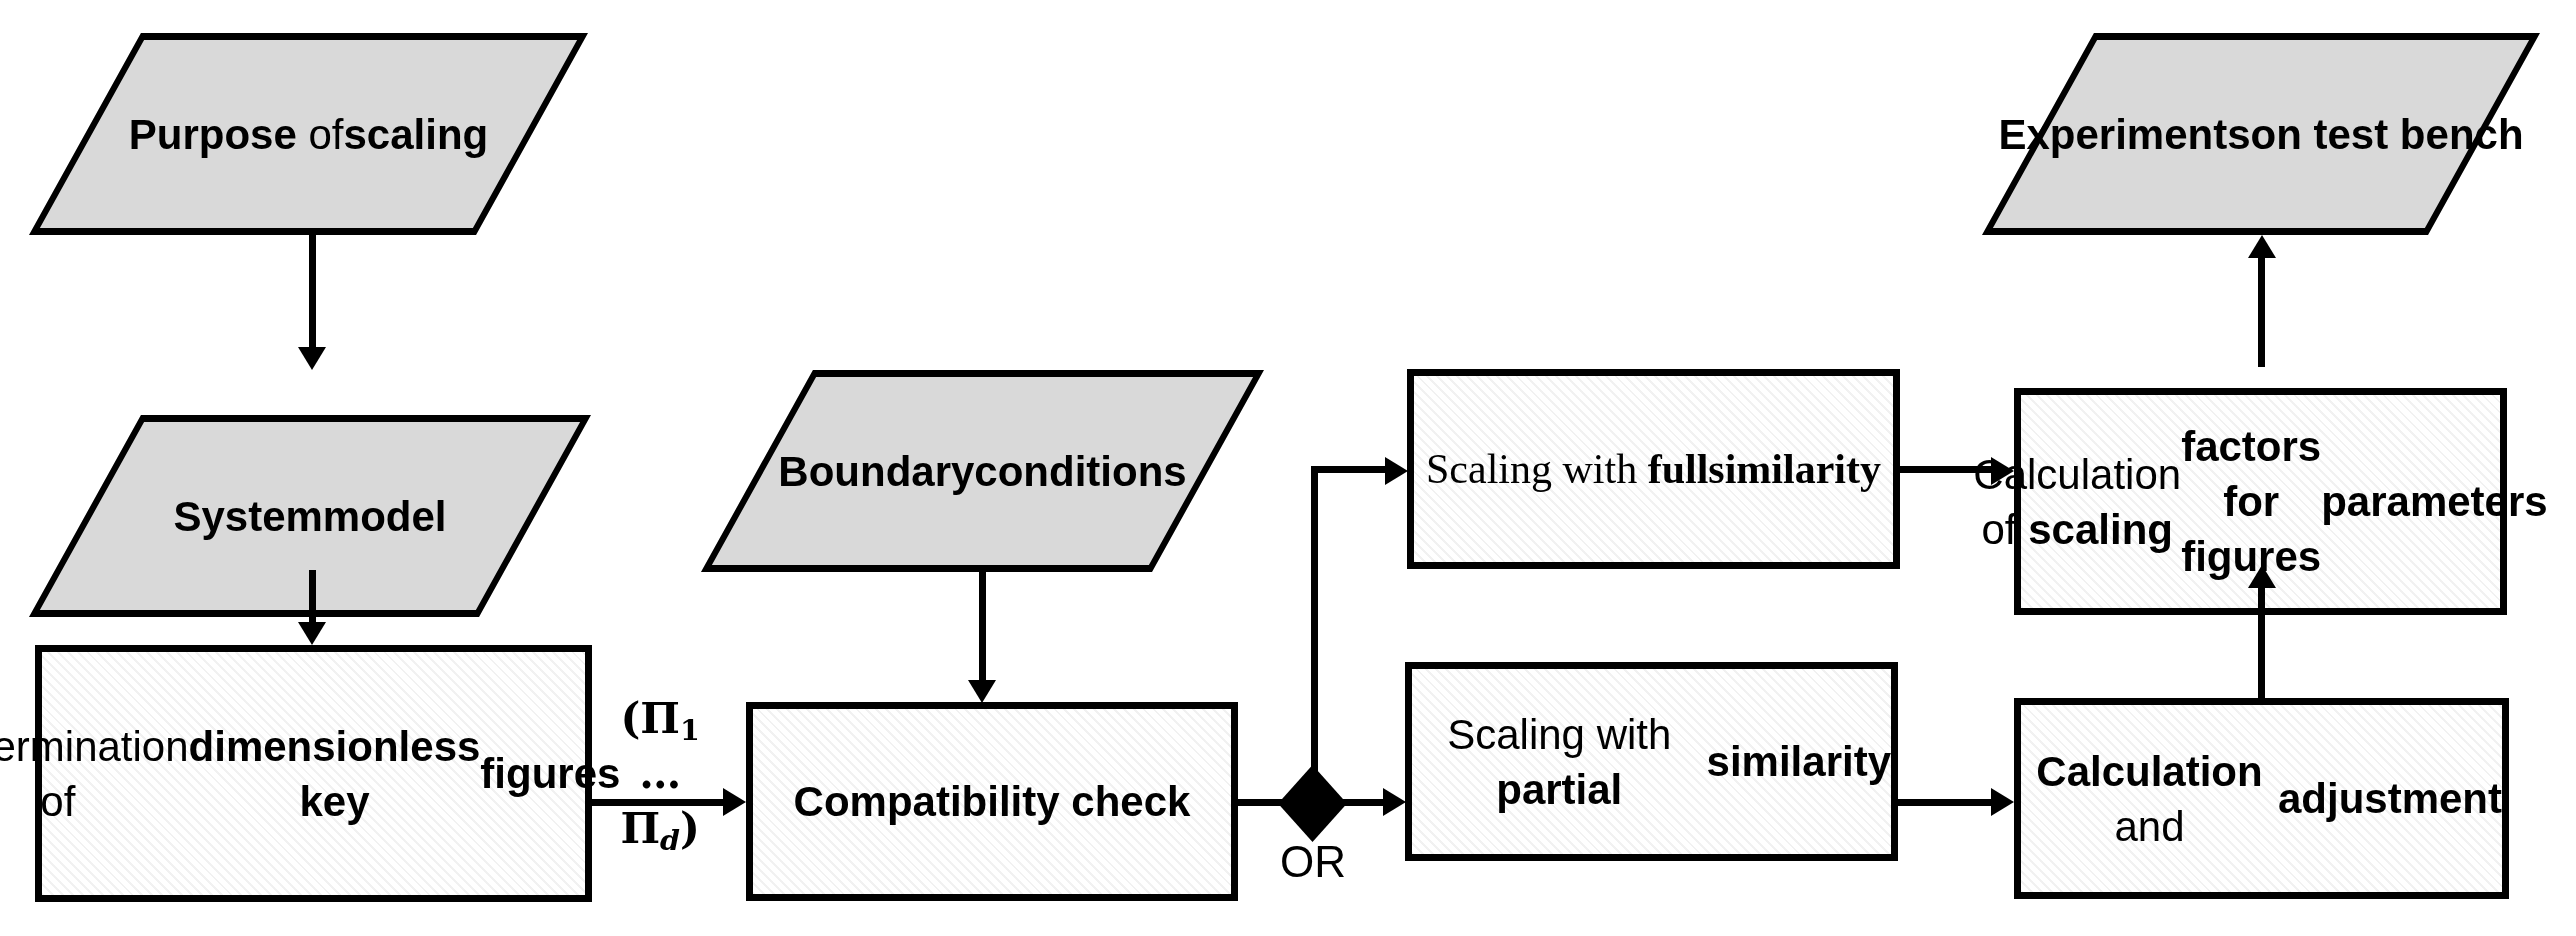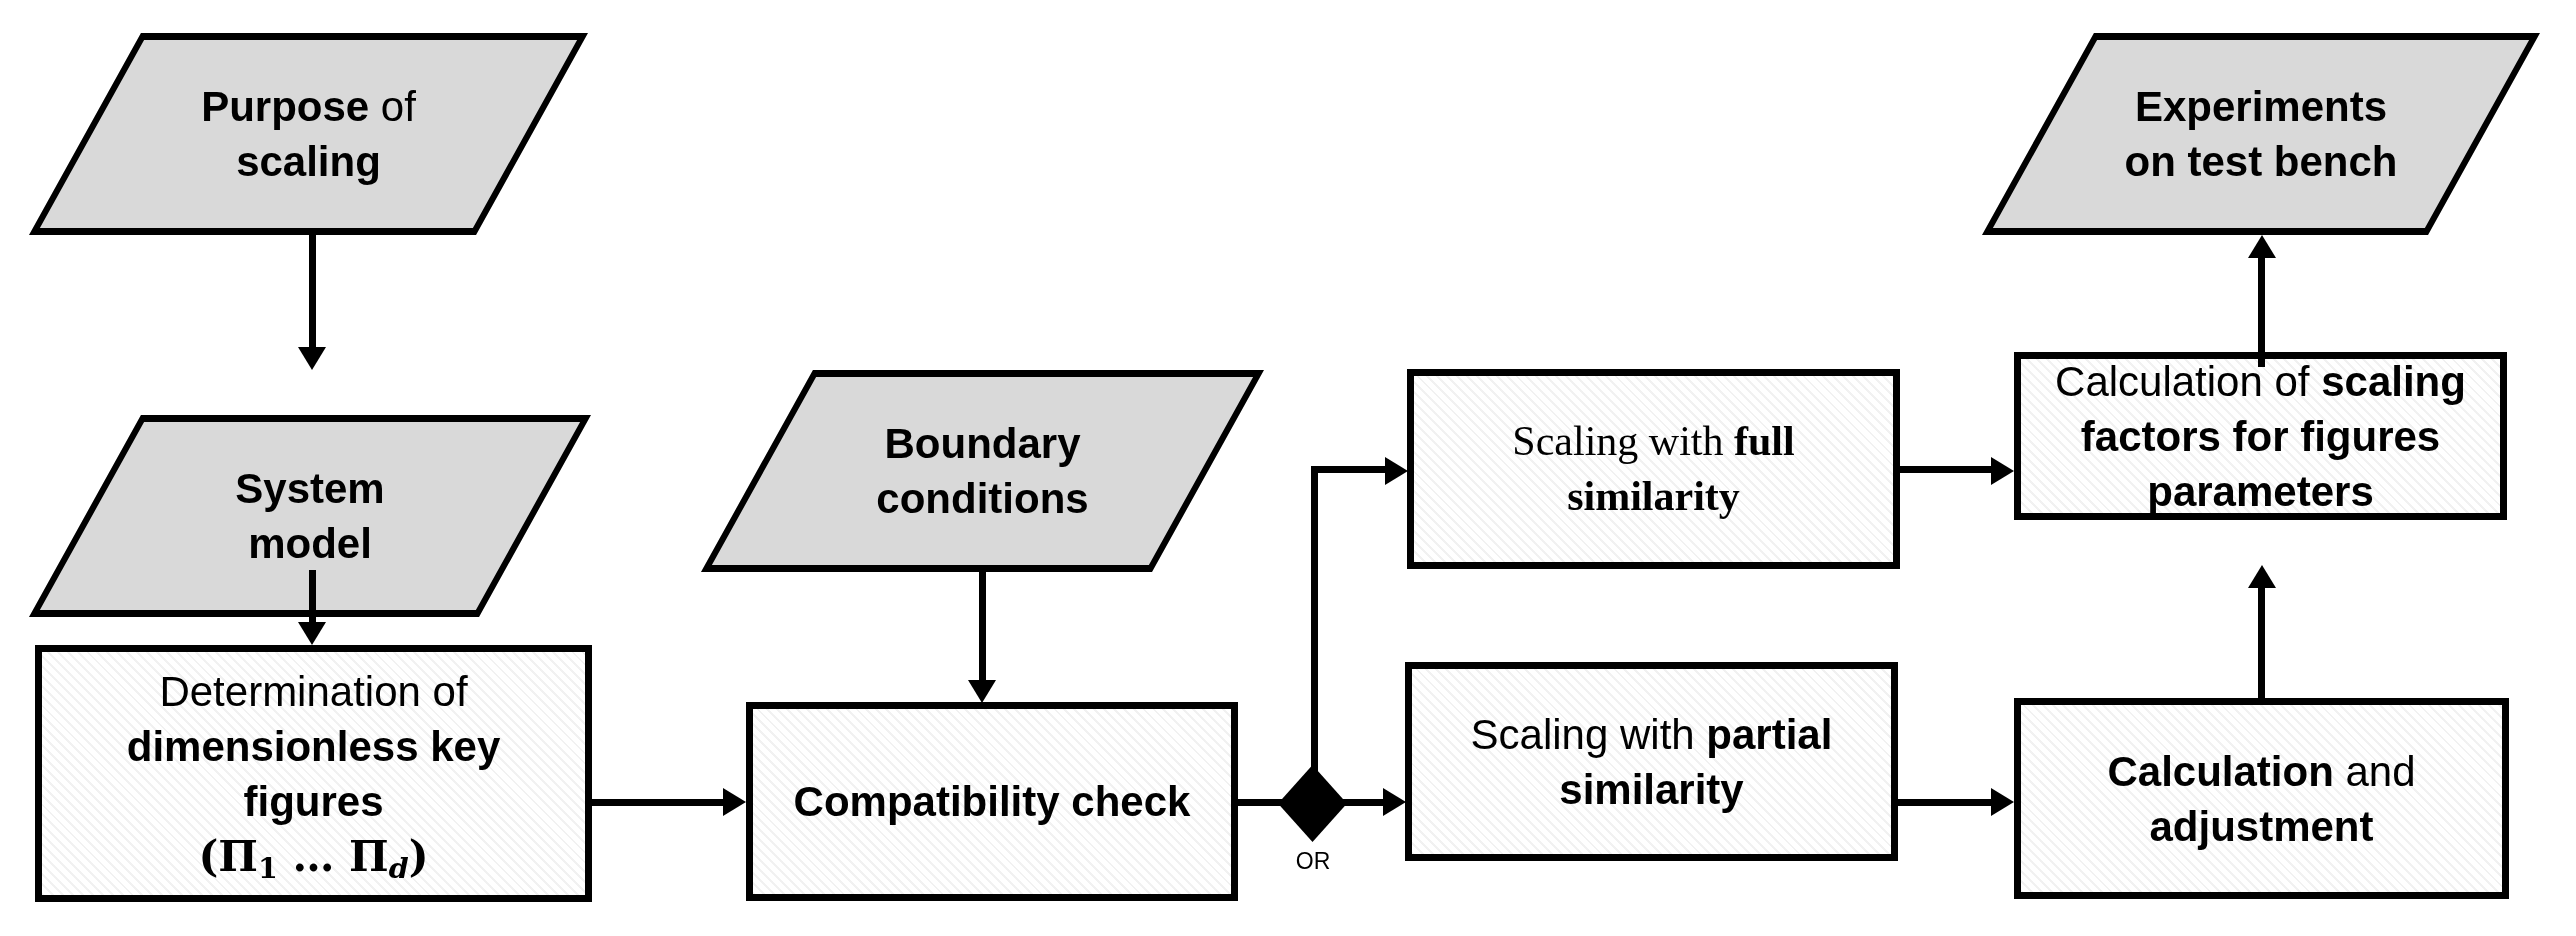--- a/index.html
+++ b/index.html
@@ -26,39 +26,39 @@
     position:absolute;left:0;top:0;bottom:0;
     width:calc(100% - 112px);height:100%;
     box-sizing:border-box;
     border:7px solid #000;
     background:#d9d9d9;
     transform:skewX(-29deg);
     transform-origin:0 100%;
   }
   .label{
     position:absolute;inset:0;
-    display:flex;flex-direction:column;
+    display:flex;flex-direction:row;
     align-items:center;justify-content:center;
     text-align:center;
     font-size:42px;line-height:55px;font-weight:400;
     z-index:2;
   }
   .label .b{font-weight:700;}
   .label .i{font-style:italic;}
   .label .math{font-family:"DejaVu Serif","Liberation Serif",serif;}
   .label sub{font-size:0.68em;line-height:0;vertical-align:-0.25em;}
   #n-purpose{left:29px;top:33px;width:559px;height:202px;}
   #n-system{left:29px;top:370px;width:562px;height:202px;margin-top:45px;}
   #n-boundary{left:701px;top:370px;width:563px;height:202px;}
   #n-experiments{left:1982px;top:33px;width:558px;height:202px;}
   #n-determination{left:35px;top:645px;width:557px;height:257px;}
   #n-compatibility{left:746px;top:702px;width:492px;height:199px;}
   #n-full{left:1407px;top:369px;width:493px;height:200px;font-family:Liberation Serif, serif;}
   #n-partial{left:1405px;top:662px;width:493px;height:199px;}
-  #n-calculation{left:2014px;top:352px;width:493px;height:168px;}
+  #n-calculation{left:2014px;top:388px;width:493px;height:227px;}
   #n-evaluation{left:2014px;top:698px;width:495px;height:201px;}
   
   .shaft-v{position:absolute;width:7px;background:#000;}
   .shaft-h{position:absolute;height:7px;background:#000;}
   .head-down{position:absolute;width:0;height:0;
     border-left:14px solid transparent;border-right:14px solid transparent;
     border-top:23px solid #000;}
   .head-up{position:absolute;width:0;height:0;
     border-left:14px solid transparent;border-right:14px solid transparent;
     border-bottom:23px solid #000;}
@@ -66,21 +66,21 @@
     border-top:14px solid transparent;border-bottom:14px solid transparent;
     border-left:23px solid #000;}
   .diamond{
     position:absolute;left:1278px;top:765px;width:69px;height:77px;
     background:#000;
     clip-path:polygon(50% 0,100% 50%,50% 100%,0 50%);
     z-index:3;
   }
   .or-label{
     position:absolute;left:1249px;top:842px;width:128px;
-    text-align:center;font-size:23px;line-height:39px;font-weight:400;
+    text-align:center;font-size:44px;line-height:39px;font-weight:400;
     z-index:3;
   }
 </style>
 </head>
 <body>
 
 <div class="canvas">
 
   <div class="node" id="n-purpose">
     <div class="para-shape"></div>

